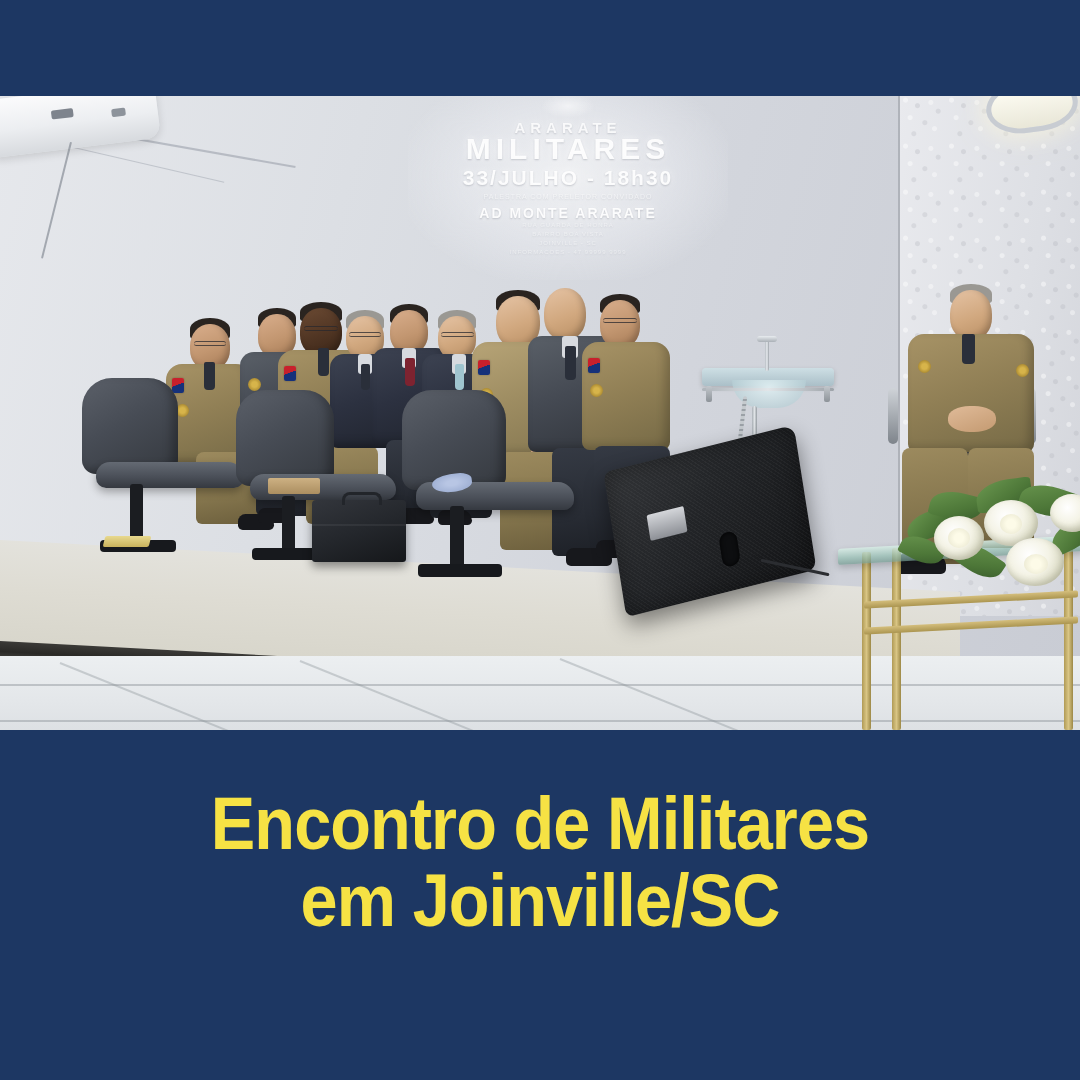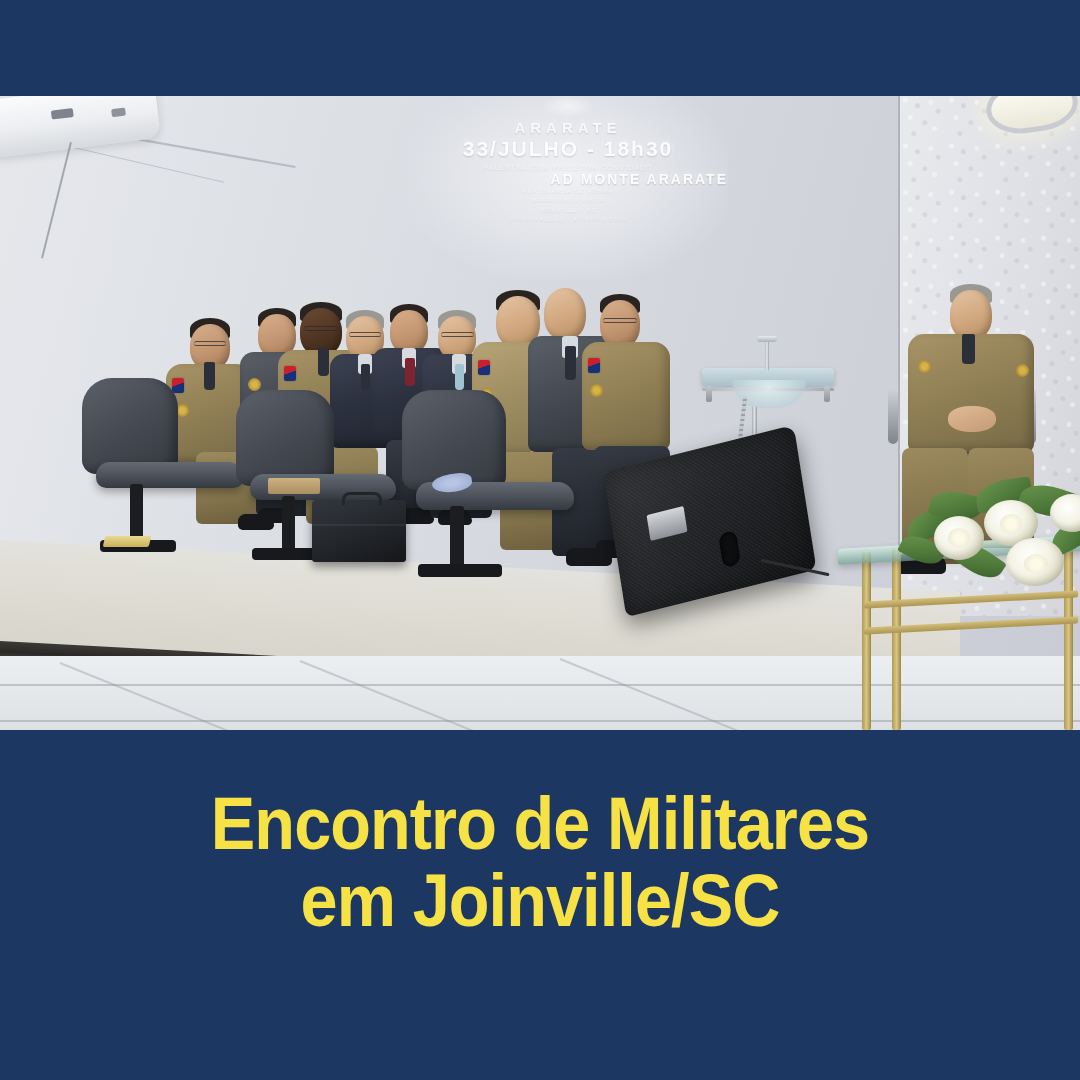--- a/index.html
+++ b/index.html
@@ -123,21 +123,21 @@
   }
   #slide-logo{
     width:54px;height:24px;margin:4px auto 1px;
     border-radius:50%;
     background:radial-gradient(ellipse,rgba(255,255,255,.55),rgba(255,255,255,0) 70%);
   }
   #slide-l1{ font-size:15px; letter-spacing:5px; font-weight:600; opacity:.85;}
   #slide-l2{ font-size:30px; letter-spacing:5px; font-weight:800; line-height:1.02; margin-top:-2px;}
   #slide-l3{ font-size:21px; letter-spacing:2px; font-weight:700; margin-top:1px;}
   #slide-l4{ font-size:7px; letter-spacing:1px; opacity:.55; margin-top:3px;}
-  #slide-l5{ font-size:14px; letter-spacing:2px; font-weight:800; text-align:right;}
+  #slide-l5{ font-size:14px; letter-spacing:2px; font-weight:800; margin-top:5px;}
   #slide-l6,#slide-l7,#slide-l8,#slide-l9{
     font-size:6px; letter-spacing:1px; opacity:.45; line-height:1.55;
   }
 
   
   #stage-top{
     position:absolute; left:0; top:444px; width:960px; height:120px;
     background:linear-gradient(180deg,#e3e2dc 0%,#dedcd3 40%,#d6d4c9 100%);
     transform:skewY(3.1deg); transform-origin:left top;
   }
@@ -454,20 +454,21 @@
     <div class="ceiling-line"></div>
     <div class="ceiling-line2"></div>
 
     <div id="ac-unit"></div>
     <div id="ac-cable"></div>
     <div id="light-fixture"></div>
 
     <div id="projection">
       <div id="slide-logo"></div>
       <div id="slide-l1">ARARATE</div>
+      <div id="slide-l2">MILITARES</div>
       <div id="slide-l3">33/JULHO - 18h30</div>
       <div id="slide-l4">PALESTRA COM PRELETOR CONVIDADO</div>
       <div id="slide-l5">AD MONTE ARARATE</div>
       <div id="slide-l6">RUA GUARDA DE HONRA</div>
       <div id="slide-l7">BAIRRO BOA VISTA</div>
       <div id="slide-l8">JOINVILLE - SC</div>
       <div id="slide-l9">INFORMACOES - 47 99999 9999</div>
     </div>
 
     <div id="sink-glass"></div>

